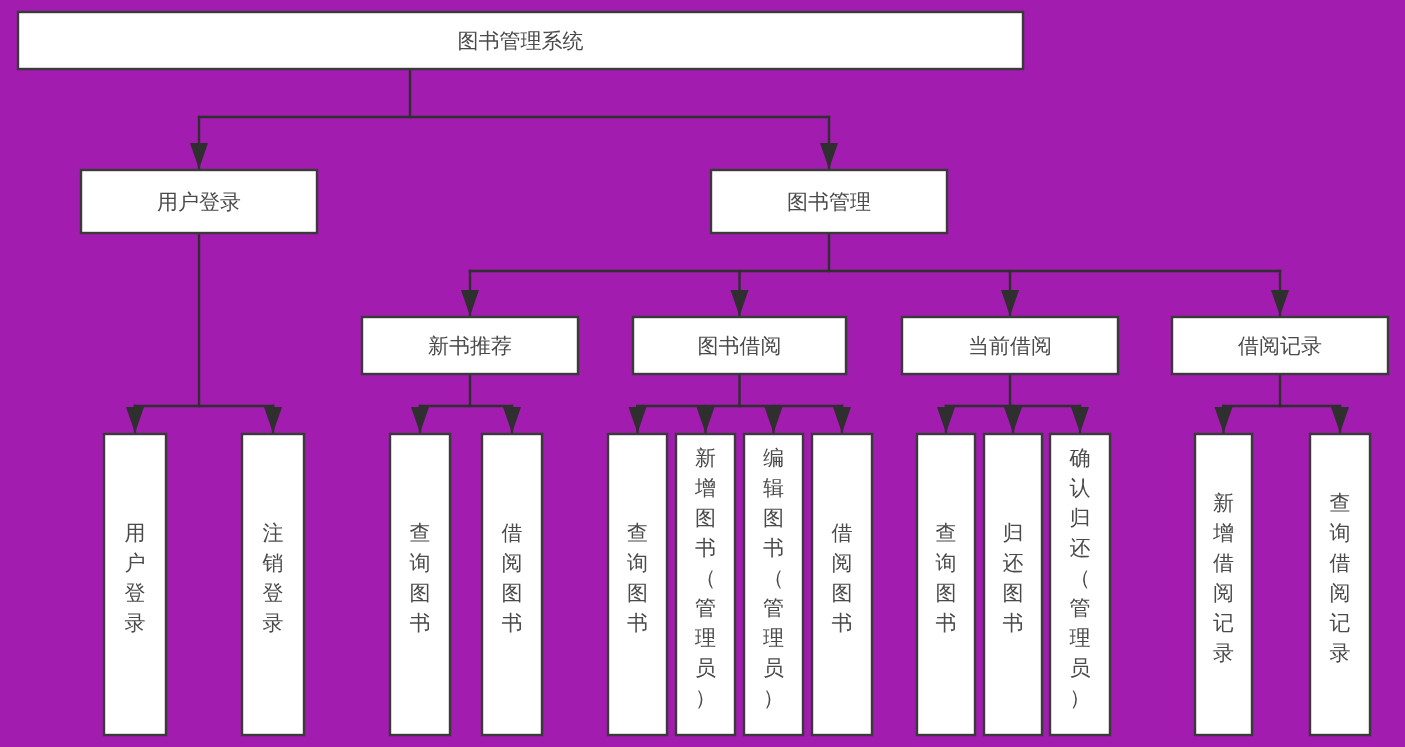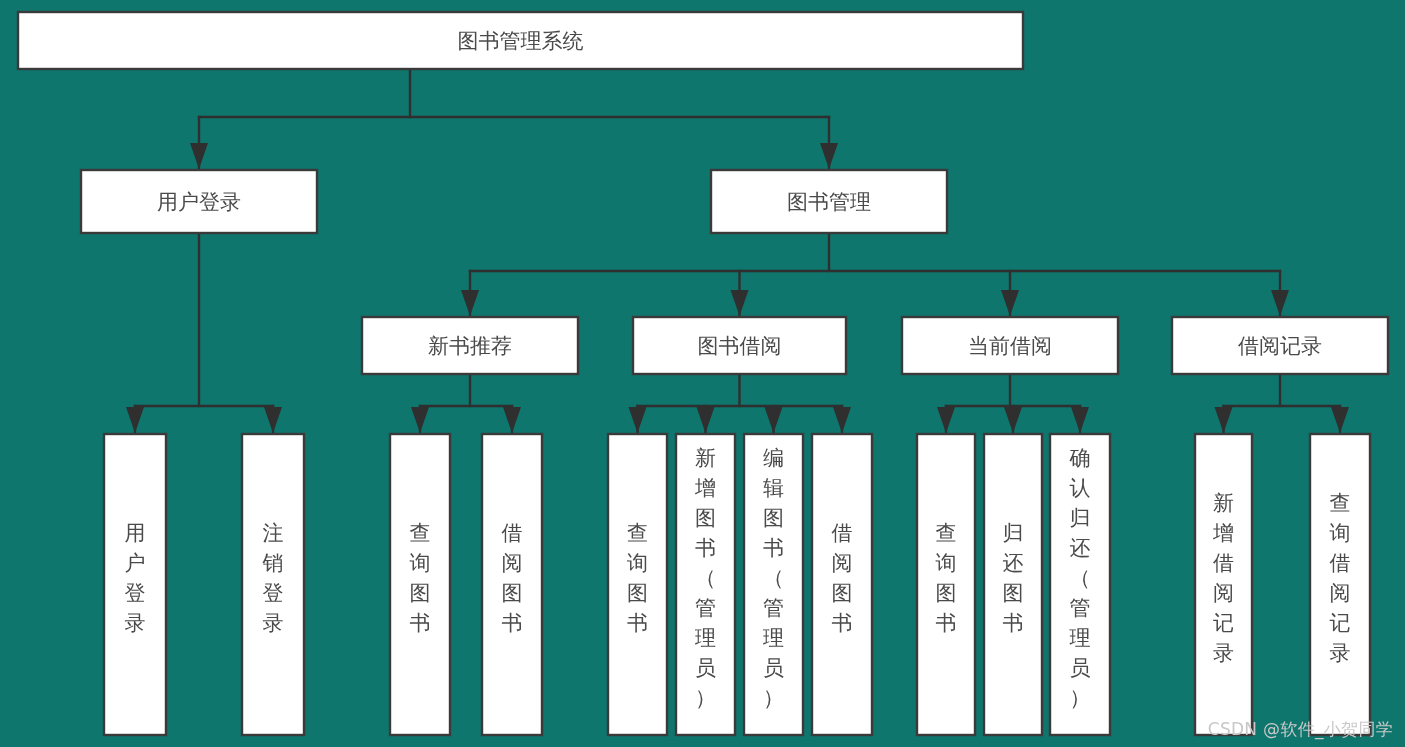--- a/index.html
+++ b/index.html
@@ -10,21 +10,21 @@
   body {
     width: 1405px;
     height: 747px;
     font-family: "DejaVu Sans", "Liberation Sans", sans-serif;
     overflow: hidden;
   }
   #diagram-root {
     position: relative;
     width: 1405px;
     height: 747px;
-    background: #0f766e;
+    background: #a21caf;
   }
   svg.diagram-canvas {
     position: absolute;
     left: 0;
     top: 0;
     width: 1405px;
     height: 747px;
   }
   .node-box {
     fill: #ffffff;
@@ -201,14 +201,13 @@
         <g>
           <rect x="1195" y="434" width="57" height="301" class="node-box"></rect>
           <text x="1223.5" y="0" class="node-label-vertical"><tspan x="1223.5" y="509.5">新</tspan><tspan x="1223.5" y="539.5">增</tspan><tspan x="1223.5" y="569.5">借</tspan><tspan x="1223.5" y="599.5">阅</tspan><tspan x="1223.5" y="629.5">记</tspan><tspan x="1223.5" y="659.5">录</tspan></text>
         </g>
         <g>
           <rect x="1310" y="434" width="60" height="301" class="node-box"></rect>
           <text x="1340" y="0" class="node-label-vertical"><tspan x="1340" y="509.5">查</tspan><tspan x="1340" y="539.5">询</tspan><tspan x="1340" y="569.5">借</tspan><tspan x="1340" y="599.5">阅</tspan><tspan x="1340" y="629.5">记</tspan><tspan x="1340" y="659.5">录</tspan></text>
         </g>
       </g>
   </svg>
-  <div class="watermark">CSDN @软件_小贺同学</div>
 </div>
 
 </body></html>

